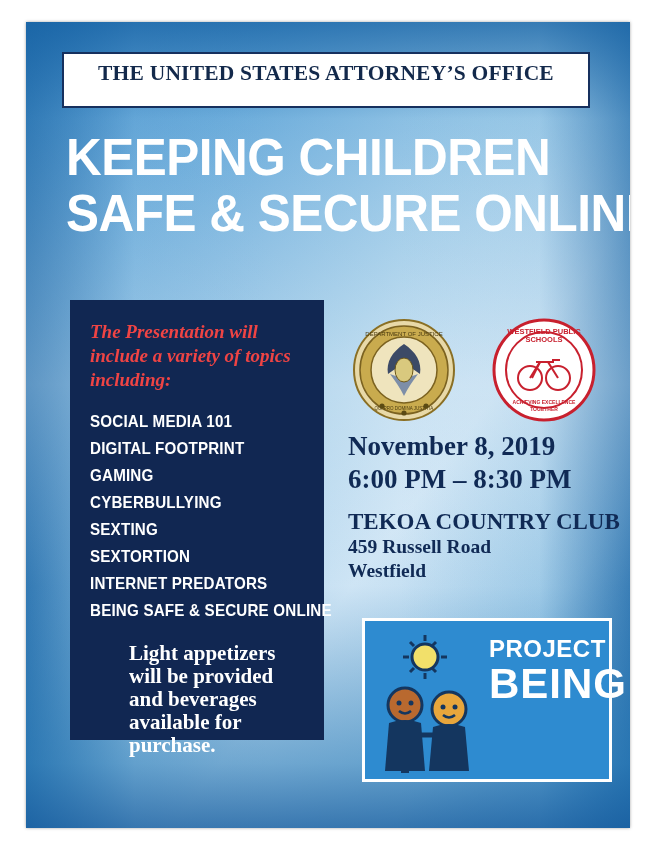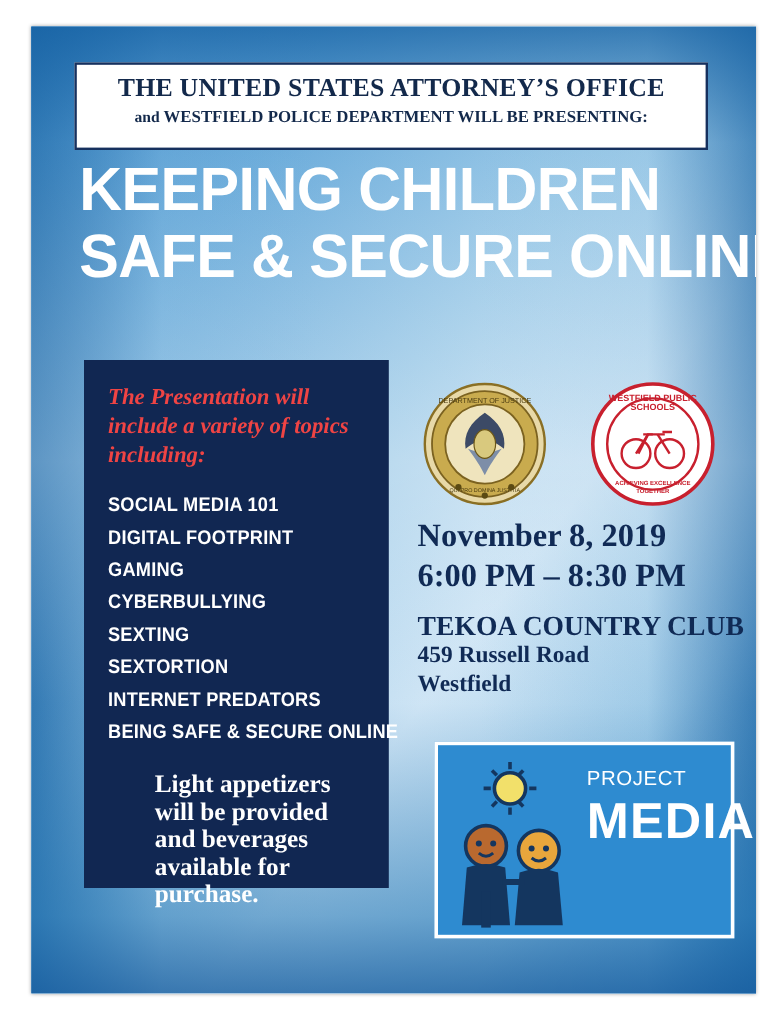--- a/index.html
+++ b/index.html
@@ -51,21 +51,21 @@
     height: 806px;
     z-index: 5;
   }
 
   
   .header-box {
     position: absolute;
     left: 36px;
     top: 30px;
     width: 528px;
-    height: 73px;
+    height: 56px;
     background: #ffffff;
     border: 2px solid #16305e;
     box-sizing: border-box;
   }
   .header-line1 {
     margin: 7px 0 0 0;
     text-align: center;
     font-family: "Liberation Serif", serif;
     font-weight: bold;
     font-size: 21.5px;
@@ -219,22 +219,22 @@
   }
   .psc-text {
     position: absolute;
     left: 124px;
     top: 14px;
     width: 120px;
     color: #ffffff;
   }
   .psc-project {
     font-family: "Liberation Sans", sans-serif;
-    font-weight: normal;
-    font-size: 17px;
+    font-weight: bold;
+    font-size: 24px;
     line-height: 28px;
     letter-spacing: 0.5px;
   }
   .psc-safe {
     font-family: "Liberation Sans", sans-serif;
     font-weight: bold;
     font-size: 42px;
     line-height: 42px;
     letter-spacing: 1px;
   }
@@ -247,23 +247,20 @@
 </style>
 </head>
 <body>
 
 <div class="page">
   <div class="flyer">
     <div class="content">
 
       <div class="header-box">
         <div class="header-line1">THE UNITED STATES ATTORNEY’S OFFICE</div>
-        <div class="header-line2">
-          <span class="small-and">and </span><span>WESTFIELD POLICE DEPARTMENT WILL BE PRESENTING:</span>
-        </div>
       </div>
 
       <div class="title-block">
         <div class="title-line">KEEPING CHILDREN</div>
         <div class="title-line">SAFE &amp; SECURE ONLINE:</div>
       </div>
 
       <div class="topics-panel">
         <div class="topics-intro">The Presentation will include a variety of topics including:</div>
         <div class="topic-item">SOCIAL MEDIA 101</div>
@@ -348,20 +345,20 @@
               <circle cx="82" cy="86" r="17" fill="#e8a63c" stroke="#14365f" stroke-width="3"></circle>
               <circle cx="76" cy="84" r="2.5" fill="#14365f"></circle>
               <circle cx="88" cy="84" r="2.5" fill="#14365f"></circle>
               <path d="M76 92 Q82 97 88 92" stroke="#14365f" stroke-width="2.5" fill="none"></path>
               <path d="M66 104 q16 -6 32 0 l4 44 h-40 z" fill="#14365f"></path>
             </g>
             <line x1="52" y1="112" x2="70" y2="112" stroke="#14365f" stroke-width="5"></line>
           </svg>
           <div class="psc-text">
             <div class="psc-project">PROJECT</div>
-            <div class="psc-safe">MEDIA</div>
+            <div class="psc-safe">BEING</div>
           </div>
         </div>
       </div>
 
     </div>
   </div>
 </div>
 
 </body></html>

